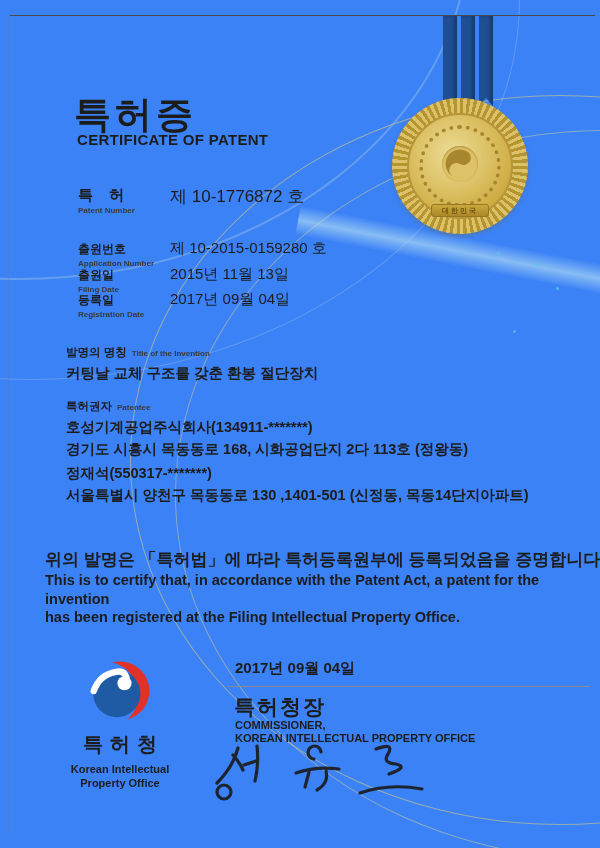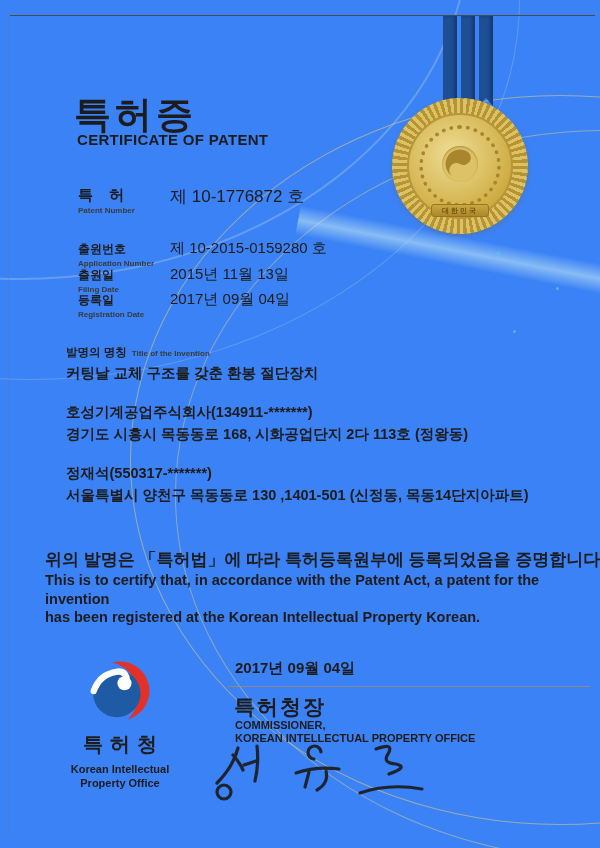--- a/index.html
+++ b/index.html
@@ -145,33 +145,36 @@
   </div>
 
   <div class="sec" style="top:345px">
     <div class="head">
       <span>발명의 명칭</span><span class="en">Title of the Invention</span>
     </div>
     <div class="line1">커팅날 교체 구조를 갖춘 환봉 절단장치</div>
   </div>
 
   <div class="sec" style="top:399px">
+    <div class="head">
+      <span>특허권자</span><span class="en">Patentee</span>
+    </div>
     <div class="line1">호성기계공업주식회사(134911-*******)</div>
     <div class="line2">경기도 시흥시 목동동로 168, 시화공업단지 2다 113호 (정왕동)</div>
   </div>
 
   <div class="sec" style="top:460px">
     <div class="line1">정재석(550317-*******)</div>
     <div class="line2">서울특별시 양천구 목동동로 130 ,1401-501 (신정동, 목동14단지아파트)</div>
   </div>
 
   <div class="stmt-ko">위의 발명은 「특허법」에 따라 특허등록원부에 등록되었음을 증명합니다.</div>
   <div class="stmt-en">
     <div>This is to certify that, in accordance with the Patent Act, a patent for the invention</div>
-    <div>has been registered at the Korean Intellectual Property Korean.</div>
+    <div>has been registered at the Filing Intellectual Property Office.</div>
   </div>
 
   <div class="issue-date">2017년 09월 04일</div>
   <div class="sig-rule"></div>
   <div class="comm-ko">특허청장</div>
   <div class="comm-en1">COMMISSIONER,</div>
   <div class="comm-en2">KOREAN INTELLECTUAL PROPERTY OFFICE</div>
 
   <div class="signature" aria-label="signature">
     <svg width="225" height="62" viewBox="0 0 225 62" fill="none" stroke="#1a1a1a" stroke-width="3.2" stroke-linecap="round" opacity="0.9">

